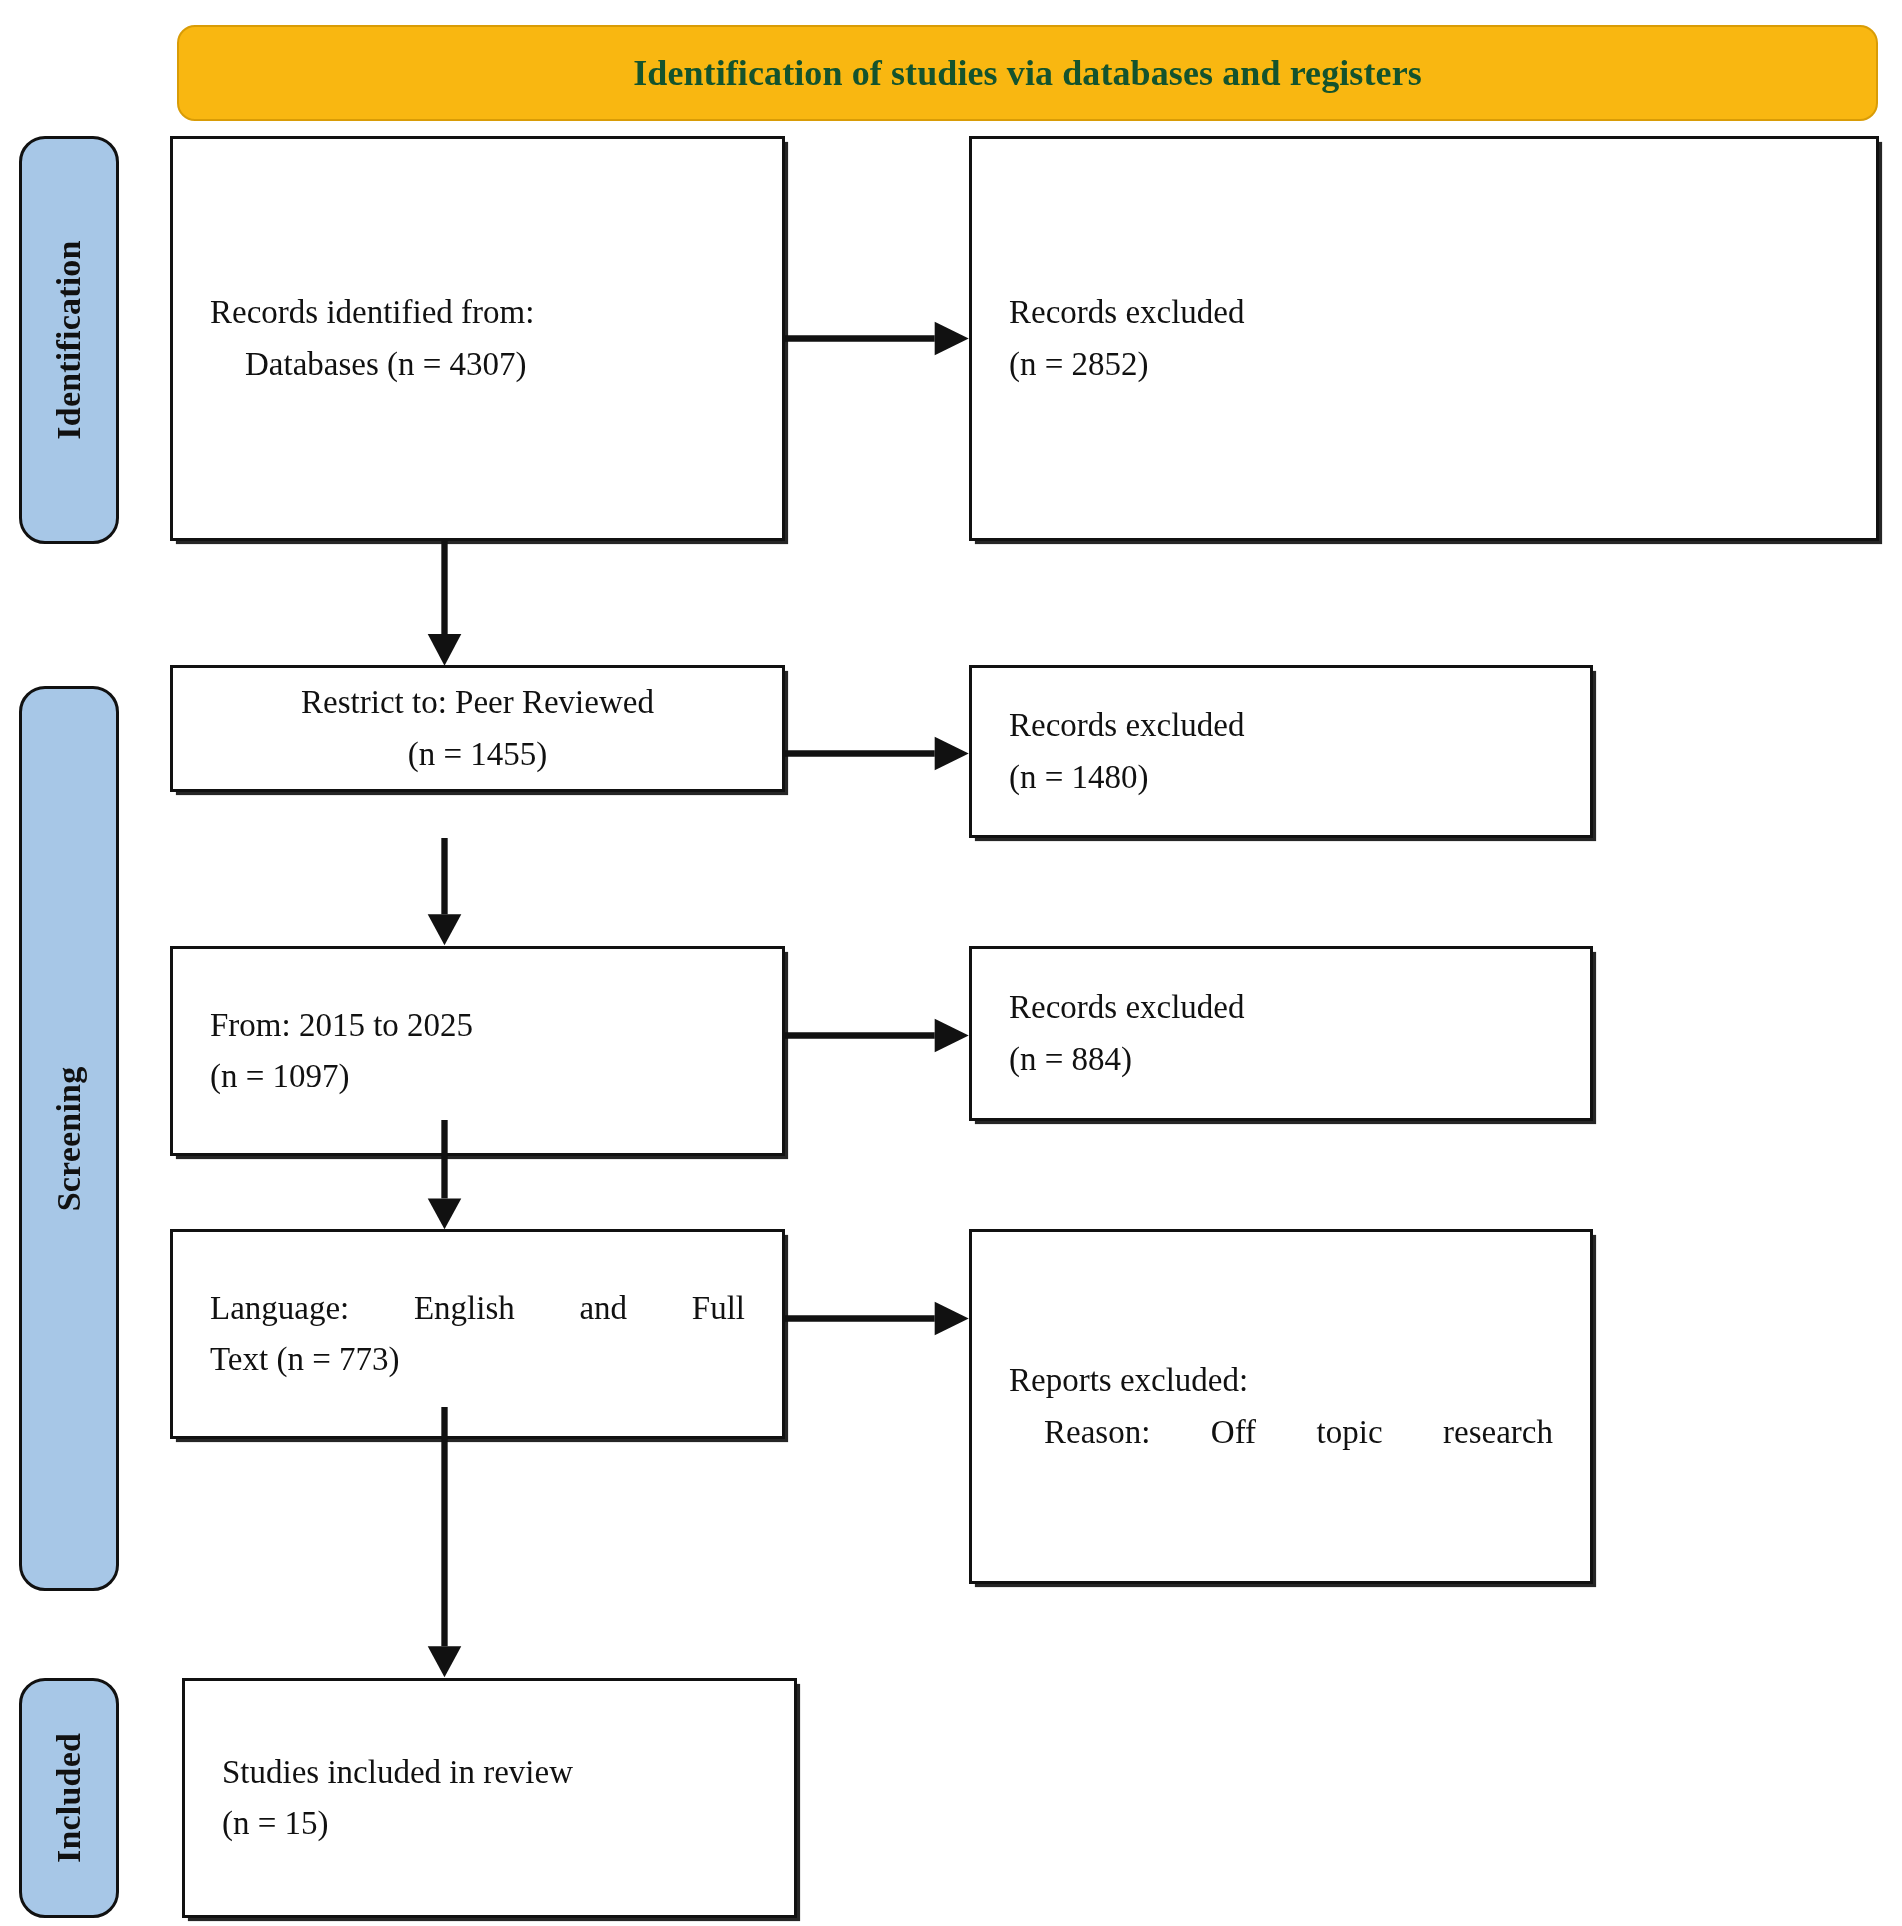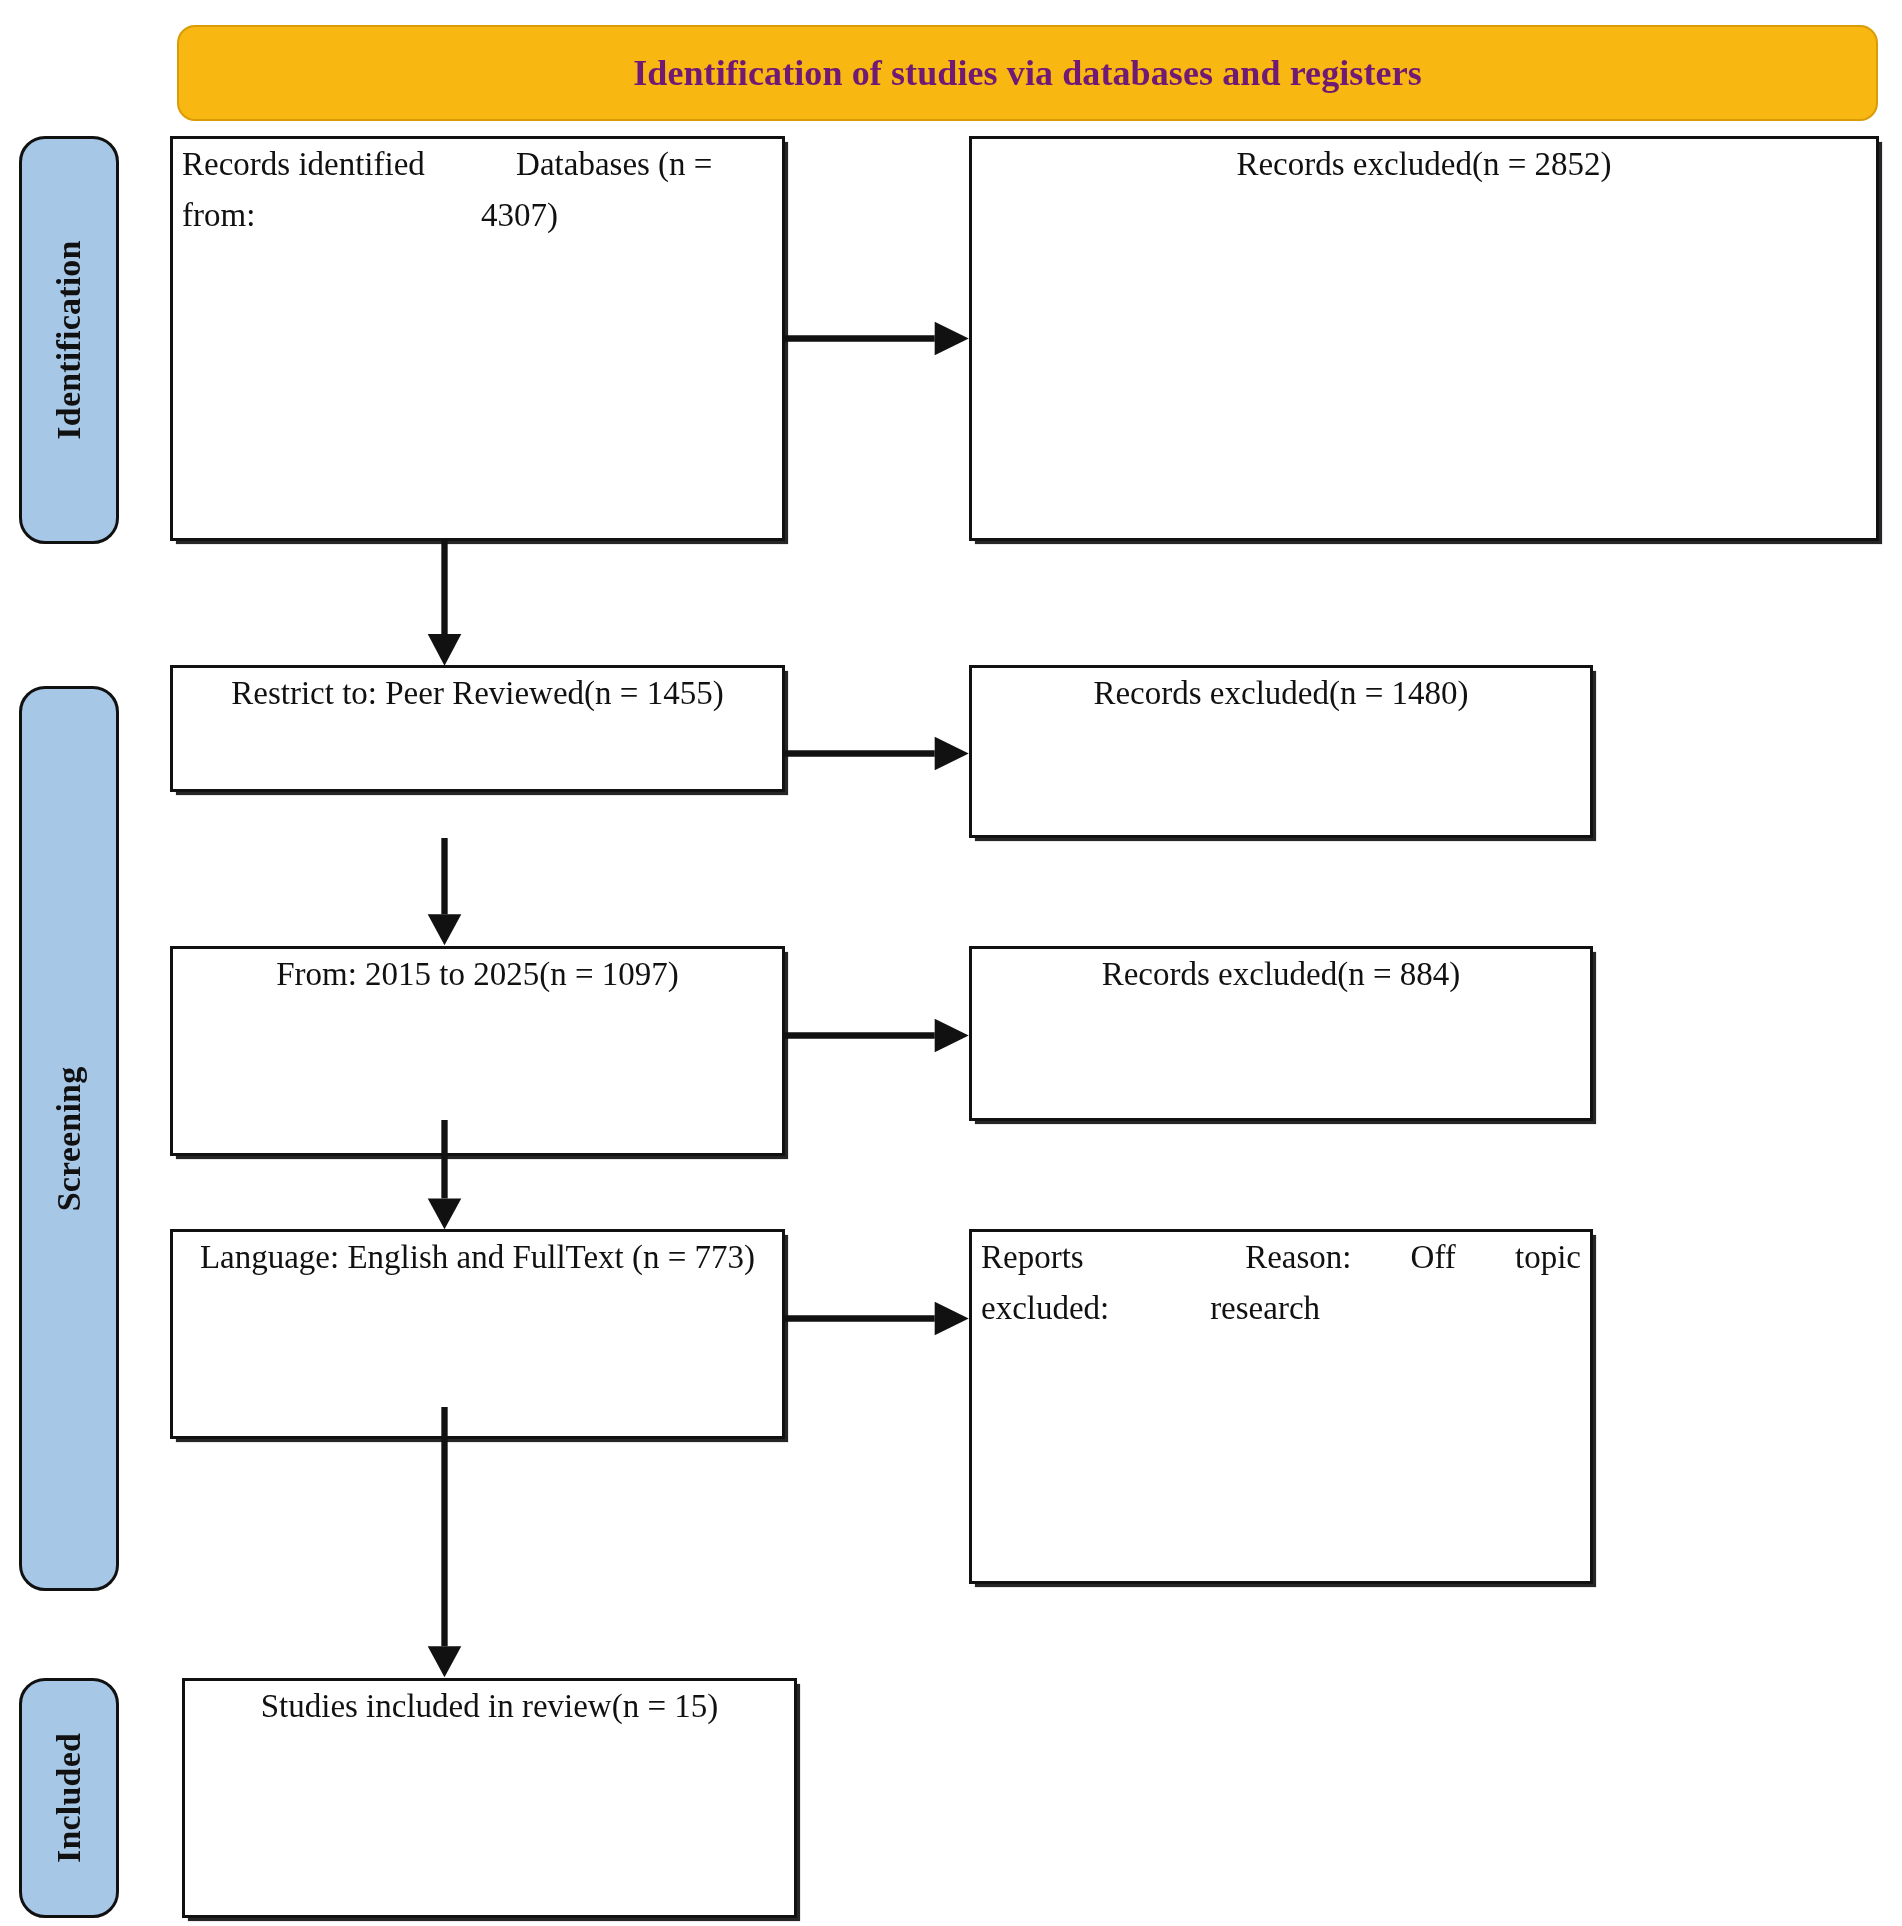--- a/index.html
+++ b/index.html
@@ -4,36 +4,36 @@
 <style>
   html,body{margin:0;padding:0;background:#ffffff;}
   body{width:1903px;height:1926px;position:relative;overflow:hidden;
        font-family:"Liberation Serif","DejaVu Serif",serif;color:#000;}
   .canvas{position:absolute;left:0;top:0;width:1903px;height:1926px;}
 
   
   .banner{position:absolute;left:177px;top:25px;width:1701px;height:96px;
           background:#F9B711;border:2.7px solid #D99C06;border-radius:18px;
           box-sizing:border-box;display:flex;align-items:center;justify-content:center;}
-  .banner-text{font-size:36px;font-weight:bold;letter-spacing:0.1px;color:#701a75;
+  .banner-text{font-size:36px;font-weight:bold;letter-spacing:0.1px;color:#14532d;
                text-align:center;line-height:1;}
 
   
   .stage{position:absolute;background:#A7C7E7;border:3.2px solid #111;border-radius:26px;
          box-sizing:border-box;display:flex;align-items:center;justify-content:center;}
   .stage span{transform:rotate(-90deg);white-space:nowrap;font-size:34px;font-weight:bold;
               color:#111;letter-spacing:0.2px;}
   .stage-identification{left:19px;top:136px;width:100px;height:408px;}
   .stage-screening{left:19px;top:686px;width:100px;height:905px;}
   .stage-included{left:19px;top:1678px;width:100px;height:240px;}
 
   
   .box{position:absolute;background:#fff;border:3.2px solid #111;box-sizing:border-box;
-       display:flex;flex-direction:row;justify-content:center;
-       padding:0 9px;box-shadow:4.5px 4.5px 0 -1.4px rgba(0,0,0,0.85);}
+       display:flex;flex-direction:column;justify-content:center;
+       padding:0 37px;box-shadow:4.5px 4.5px 0 -1.4px rgba(0,0,0,0.85);}
   .box p{margin:0;font-size:33px;line-height:1.55;color:#111;}
   .box p.indent{text-indent:35px;}
   .box p.just{text-align:justify;text-align-last:justify;}
 
   .box-identified  {left:170px; top:136px;  width:615px;height:405px;}
   .box-excluded-1  {left:969px;top:136px;  width:910px;height:405px;}
   .box-peer        {left:170px; top:665px; width:615px;height:127px;text-align:center;}
   .box-excluded-2  {left:969px;top:665px; width:624px;height:173px;}
   .box-years       {left:170px; top:946px; width:615px;height:210px;}
   .box-excluded-3  {left:969px;top:946px; width:624px;height:175px;}

